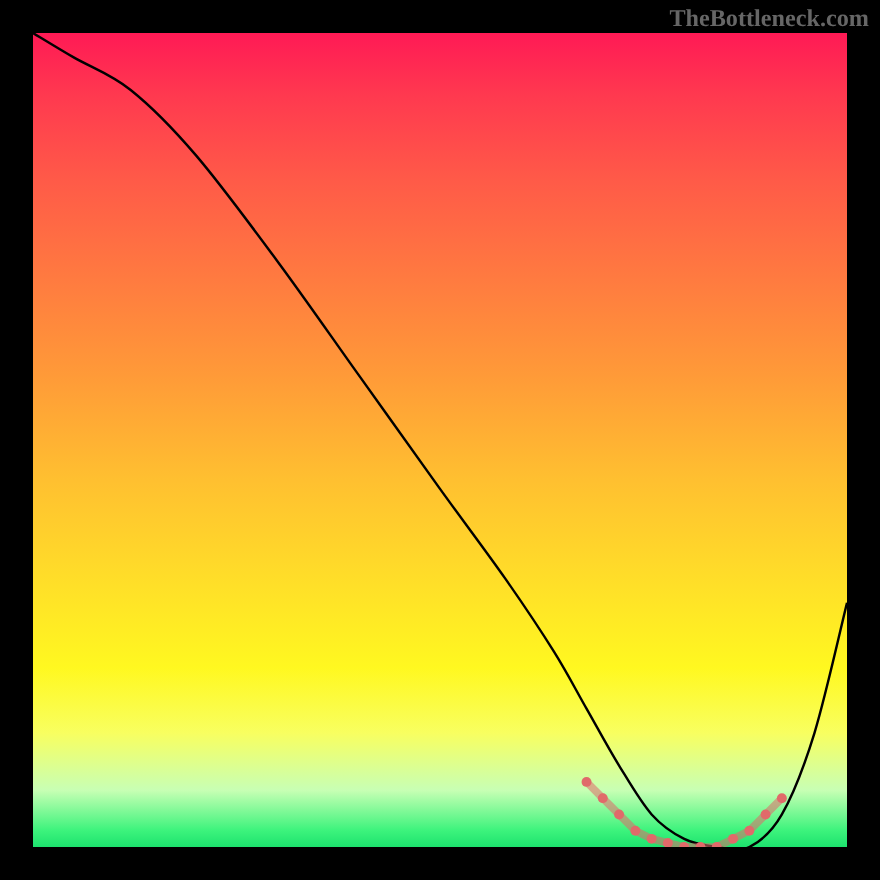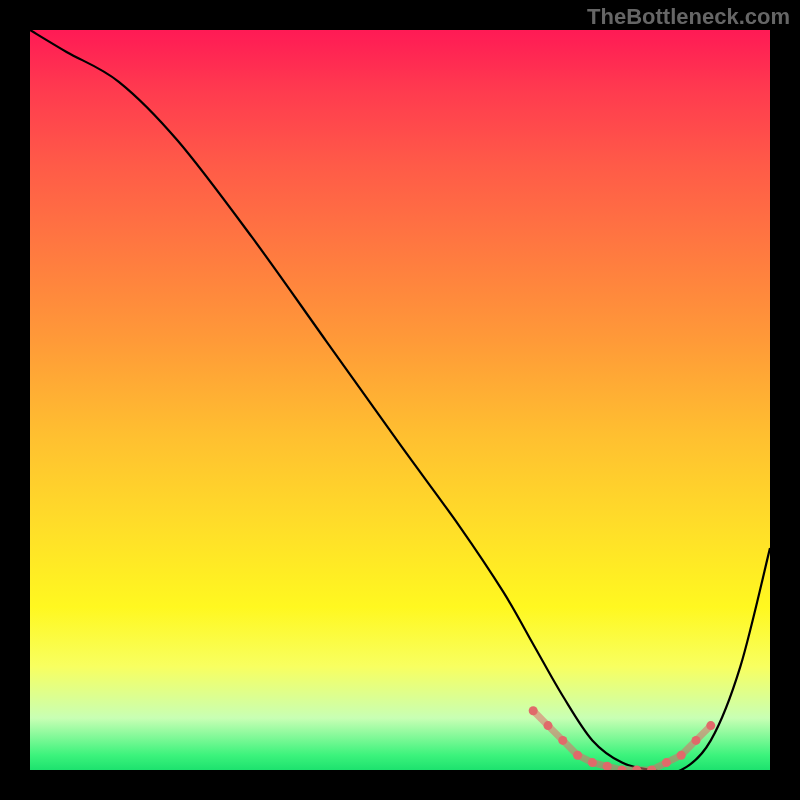--- a/index.html
+++ b/index.html
@@ -9,20 +9,21 @@
     width: 800px;
     height: 800px;
     overflow: hidden;
     font-family: Arial, Helvetica, sans-serif;
   }
   .frame {
     width: 800px;
     height: 664px;
     position: relative;
     background: #000;
+    font-family: Liberation Serif, serif;
   }
   .watermark {
     position: absolute;
     top: 4px;
     right: 10px;
     color: #666;
     font-size: 22px;
     font-weight: bold;
     z-index: 10;
   }

